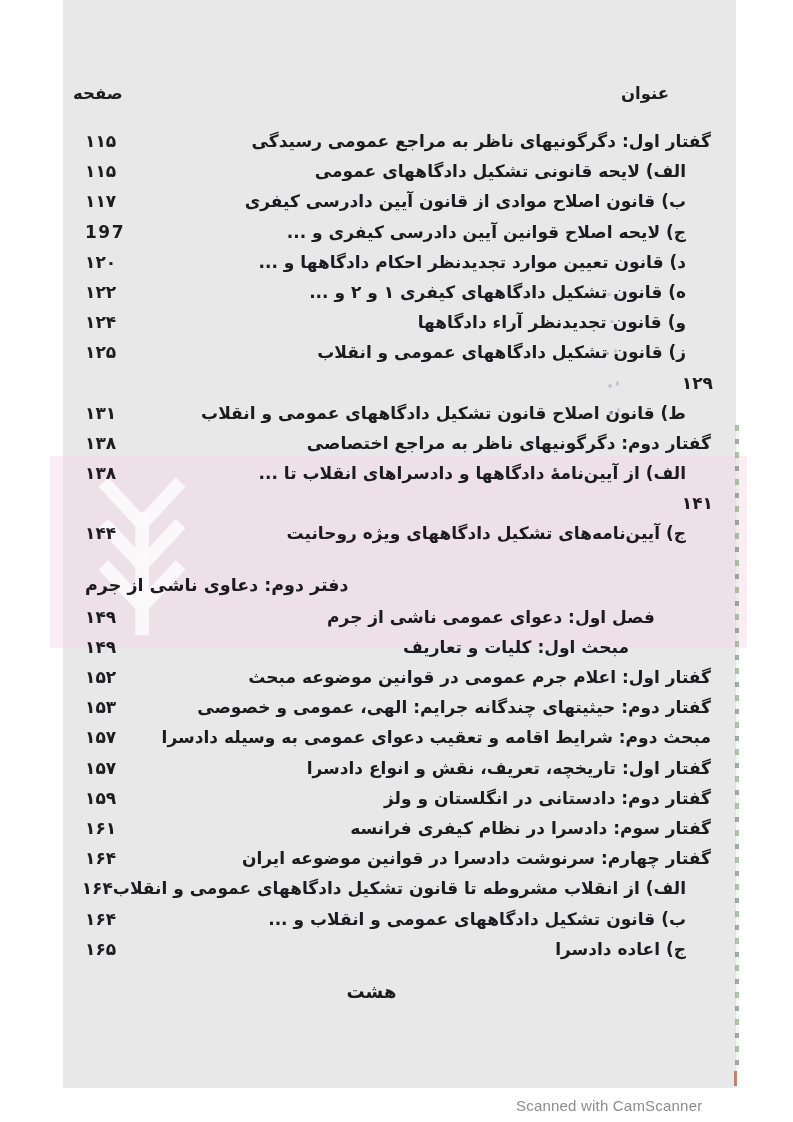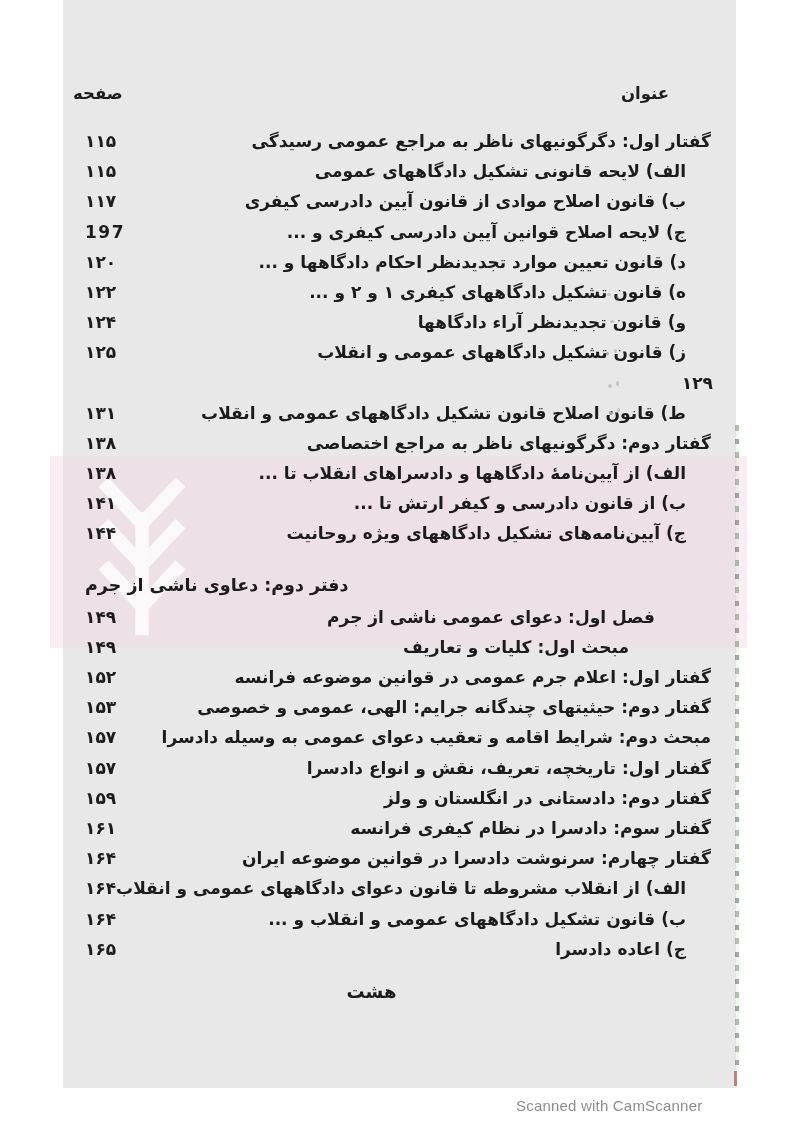--- a/index.html
+++ b/index.html
@@ -160,40 +160,39 @@
       </div>
       <div class="row lv-ch">
         <span class="t">گفتار دوم: دگرگونیهای ناظر به مراجع اختصاصی</span>
         <span class="p">۱۳۸</span>
       </div>
       <div class="row lv-it">
         <span class="t">الف) از آیین‌نامۀ دادگاهها و دادسراهای انقلاب تا ...</span>
         <span class="p">۱۳۸</span>
       </div>
       <div class="row lv-it">
-        <span class="t">ب) از قانون دادرسی و کیفر ارتش تا ...</span>
         <span class="p">۱۴۱</span>
       </div>
       <div class="row lv-it">
         <span class="t">ج) آیین‌نامه‌های تشکیل دادگاههای ویژه روحانیت</span>
         <span class="p">۱۴۴</span>
       </div>
       <div class="row lv-bk">
         <span class="t">دفتر دوم: دعاوی ناشی از جرم</span>
       </div>
       <div class="row lv-fa">
         <span class="t">فصل اول: دعوای عمومی ناشی از جرم</span>
         <span class="p">۱۴۹</span>
       </div>
       <div class="row lv-mb">
         <span class="t">مبحث اول: کلیات و تعاریف</span>
         <span class="p">۱۴۹</span>
       </div>
       <div class="row lv-ch">
-        <span class="t">گفتار اول: اعلام جرم عمومی در قوانین موضوعه فرانسه</span>
+        <span class="t">گفتار اول: اعلام جرم عمومی در قوانین موضوعه مبحث</span>
         <span class="p">۱۵۲</span>
       </div>
       <div class="row lv-ch">
         <span class="t">گفتار دوم: حیثیتهای چندگانه جرایم: الهی، عمومی و خصوصی</span>
         <span class="p">۱۵۳</span>
       </div>
       <div class="row lv-mw">
         <span class="t">مبحث دوم: شرایط اقامه و تعقیب دعوای عمومی به وسیله دادسرا</span>
         <span class="p">۱۵۷</span>
       </div>
@@ -207,21 +206,21 @@
       </div>
       <div class="row lv-ch">
         <span class="t">گفتار سوم: دادسرا در نظام کیفری فرانسه</span>
         <span class="p">۱۶۱</span>
       </div>
       <div class="row lv-ch">
         <span class="t">گفتار چهارم: سرنوشت دادسرا در قوانین موضوعه ایران</span>
         <span class="p">۱۶۴</span>
       </div>
       <div class="row lv-it">
-        <span class="t">الف) از انقلاب مشروطه تا قانون دعوای دادگاههای عمومی و انقلاب</span>
+        <span class="t">الف) از انقلاب مشروطه تا قانون تشکیل دادگاههای عمومی و انقلاب</span>
         <span class="p">۱۶۴</span>
       </div>
       <div class="row lv-it">
         <span class="t">ب) قانون تشکیل دادگاههای عمومی و انقلاب و ...</span>
         <span class="p">۱۶۴</span>
       </div>
       <div class="row lv-it">
         <span class="t">ج) اعاده دادسرا</span>
         <span class="p">۱۶۵</span>
       </div>

